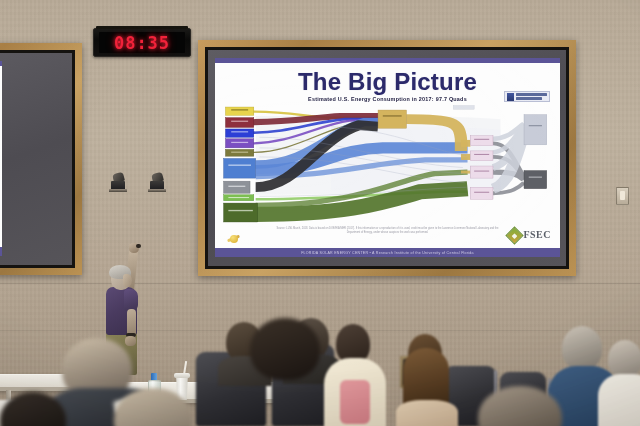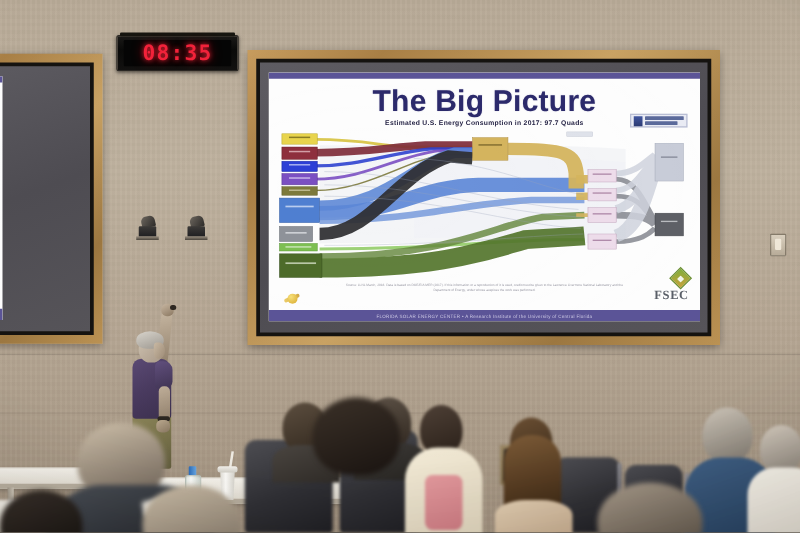--- a/index.html
+++ b/index.html
@@ -130,21 +130,21 @@
   
   .sankey{position:absolute;left:3px;right:3px;top:46px;bottom:32px;}
   .sankey svg{width:100%;height:100%;display:block;}
 
   .sankey-foot{
     position:absolute;left:16%;right:16%;bottom:22px;
     font-size:2.6px;color:#9a9aa5;text-align:center;line-height:1.5;
   }
 
   
-  .fsec{position:absolute;right:9px;bottom:15px;display:flex;align-items:flex-end;gap:2px;flex-direction:column;}
+  .fsec{position:absolute;right:9px;bottom:15px;display:flex;align-items:flex-start;gap:2px;}
   .fsec-diamond{
     width:11px;height:11px;transform:rotate(45deg);
     background:linear-gradient(135deg,#7fae3c,#c8a23a);
     border:.7px solid #6b8f33;
     display:flex;align-items:center;justify-content:center;
   }
   .fsec-diamond i{width:4px;height:4px;background:#f2f4ea;transform:rotate(0deg);display:block;border-radius:.5px;}
   .fsec-word{color:#5a5f68;font-size:10px;font-weight:bold;letter-spacing:.5px;font-family:"Liberation Serif",serif;}
 
   .sun-logo{position:absolute;left:12px;bottom:13px;width:13px;height:12px;}

